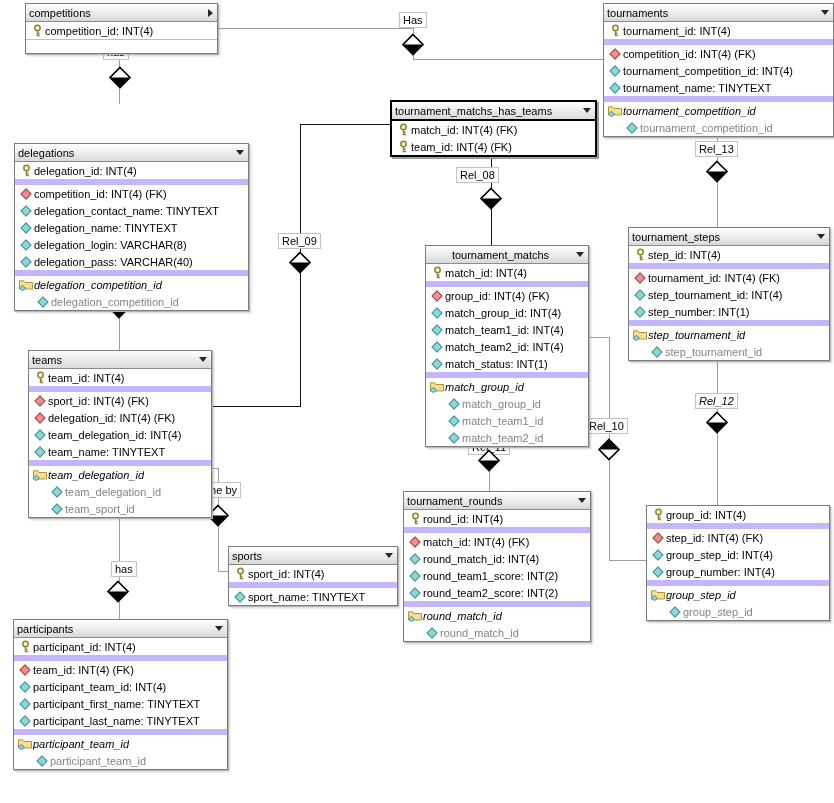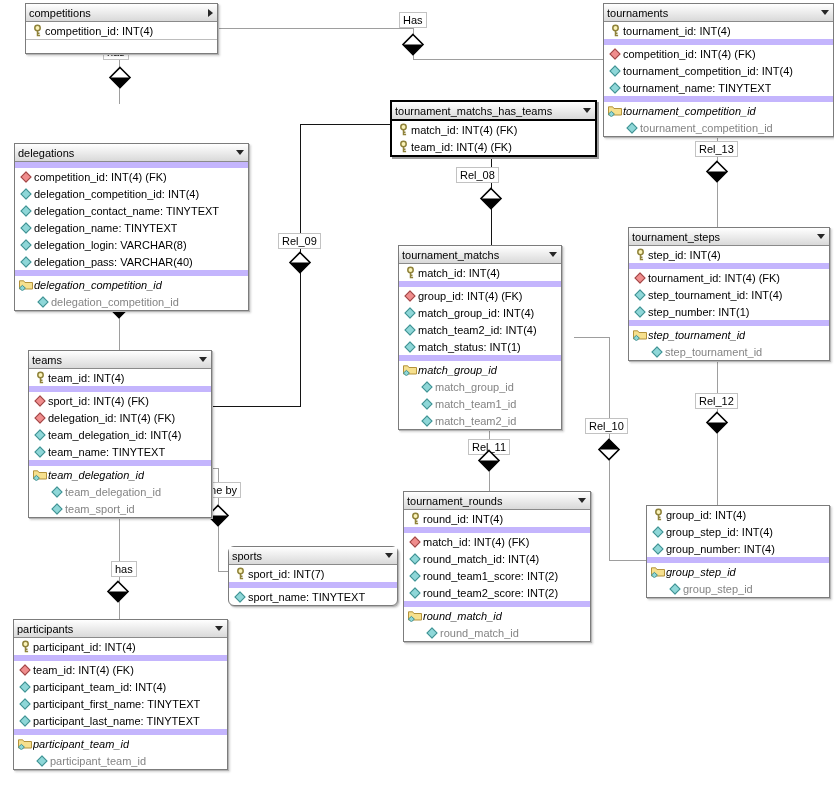--- a/index.html
+++ b/index.html
@@ -74,21 +74,21 @@
 
   <div class="rlabel" style="left:399px;top:12px;">Has</div>
   <div class="rlabel" style="left:103px;top:44px;">has</div>
   <div class="rlabel" style="left:106px;top:277px;">has</div>
   <div class="rlabel" style="left:111px;top:561px;">has</div>
   <div class="rlabel" style="left:200px;top:482px;">one by</div>
   <div class="rlabel" style="left:456px;top:167px;">Rel_08</div>
   <div class="rlabel" style="left:278px;top:233px;">Rel_09</div>
   <div class="rlabel" style="left:585px;top:418px;">Rel_10</div>
   <div class="rlabel" style="left:468px;top:439px;">Rel_11</div>
-  <div class="rlabel" style="left:695px;top:393px;">Rel_12</div>
+  <div class="rlabel" style="left:695px;top:393px;font-style:italic;">Rel_12</div>
   <div class="rlabel" style="left:695px;top:141px;">Rel_13</div>
 
   <div class="cdia" style="left:401px;top:33px;"><svg width="24" height="23" viewBox="0 0 24 23">
         <polygon points="12,1.5 22,11.5 12,21.5 2,11.5" fill="#fff" stroke="#000" stroke-width="1.6"></polygon>
         <polygon points="2,11.5 22,11.5 12,21.5" fill="#000"></polygon>
       </svg></div>
   <div class="cdia" style="left:108px;top:66px;"><svg width="24" height="23" viewBox="0 0 24 23">
         <polygon points="12,1.5 22,11.5 12,21.5 2,11.5" fill="#fff" stroke="#000" stroke-width="1.6"></polygon>
         <polygon points="2,11.5 22,11.5 12,21.5" fill="#000"></polygon>
       </svg></div>
@@ -194,36 +194,39 @@
         </span>
       <span class="ctext">tournament_competition_id</span>
     </div>
   </div>
 
   <div class="table" style="left:14px;top:103px;width:233px;margin-top:40px;">
     <div class="thead">
       <span class="tname">delegations</span>
       <span class="tri-down"></span>
     </div>
+    <div class="row">
+      <span class="ic">
+          <svg width="11" height="13" viewBox="0 0 11 13">
+            <circle cx="5.5" cy="4" r="2.7" fill="#fbf3b8" stroke="#8f823a" stroke-width="1.5"></circle>
+            <path d="M5.5 6.7V12.2M5.5 11.4H8.1M5.5 9.3H7.5" stroke="#8f823a" stroke-width="1.5" fill="none"></path>
+          </svg>
+        </span>
+      <span class="ctext">delegation_id: INT(4)</span>
+    </div>
     <div class="row sep">
       <span class="ic">
           <span class="dmnd red"></span>
         </span>
       <span class="ctext">competition_id: INT(4) (FK)</span>
     </div>
     <div class="row">
       <span class="ic">
           <span class="dmnd"></span>
         </span>
-      <span class="ctext">delegation_competition_id: INT(4)</span>
-    </div>
-    <div class="row">
-      <span class="ic">
-          <span class="dmnd"></span>
-        </span>
       <span class="ctext">delegation_contact_name: TINYTEXT</span>
     </div>
     <div class="row">
       <span class="ic">
           <span class="dmnd"></span>
         </span>
       <span class="ctext">delegation_name: TINYTEXT</span>
     </div>
     <div class="row">
       <span class="ic">
@@ -272,21 +275,21 @@
       <span class="ic">
           <svg width="11" height="13" viewBox="0 0 11 13">
             <circle cx="5.5" cy="4" r="2.7" fill="#fbf3b8" stroke="#8f823a" stroke-width="1.5"></circle>
             <path d="M5.5 6.7V12.2M5.5 11.4H8.1M5.5 9.3H7.5" stroke="#8f823a" stroke-width="1.5" fill="none"></path>
           </svg>
         </span>
       <span class="ctext">team_id: INT(4) (FK)</span>
     </div>
   </div>
 
-  <div class="table" style="left:398px;top:245px;width:162px;">
+  <div class="table" style="left:425px;top:245px;width:162px;text-align:center;">
     <div class="thead">
       <span class="tname">tournament_matchs</span>
       <span class="tri-down"></span>
     </div>
     <div class="row">
       <span class="ic">
           <svg width="11" height="13" viewBox="0 0 11 13">
             <circle cx="5.5" cy="4" r="2.7" fill="#fbf3b8" stroke="#8f823a" stroke-width="1.5"></circle>
             <path d="M5.5 6.7V12.2M5.5 11.4H8.1M5.5 9.3H7.5" stroke="#8f823a" stroke-width="1.5" fill="none"></path>
           </svg>
@@ -302,20 +305,26 @@
     <div class="row">
       <span class="ic">
           <span class="dmnd"></span>
         </span>
       <span class="ctext">match_group_id: INT(4)</span>
     </div>
     <div class="row">
       <span class="ic">
           <span class="dmnd"></span>
         </span>
+      <span class="ctext">match_team1_id: INT(4)</span>
+    </div>
+    <div class="row">
+      <span class="ic">
+          <span class="dmnd"></span>
+        </span>
       <span class="ctext">match_team2_id: INT(4)</span>
     </div>
     <div class="row">
       <span class="ic">
           <span class="dmnd"></span>
         </span>
       <span class="ctext">match_status: INT(1)</span>
     </div>
     <div class="row sep idx">
       <span class="ic">
@@ -514,20 +523,26 @@
   <div class="table" style="left:646px;top:505px;width:182px;">
     <div class="row">
       <span class="ic">
           <svg width="11" height="13" viewBox="0 0 11 13">
             <circle cx="5.5" cy="4" r="2.7" fill="#fbf3b8" stroke="#8f823a" stroke-width="1.5"></circle>
             <path d="M5.5 6.7V12.2M5.5 11.4H8.1M5.5 9.3H7.5" stroke="#8f823a" stroke-width="1.5" fill="none"></path>
           </svg>
         </span>
       <span class="ctext">group_id: INT(4)</span>
     </div>
+    <div class="row sep">
+      <span class="ic">
+          <span class="dmnd red"></span>
+        </span>
+      <span class="ctext">step_id: INT(4) (FK)</span>
+    </div>
     <div class="row">
       <span class="ic">
           <span class="dmnd"></span>
         </span>
       <span class="ctext">group_step_id: INT(4)</span>
     </div>
     <div class="row">
       <span class="ic">
           <span class="dmnd"></span>
         </span>
@@ -543,33 +558,33 @@
       <span class="ctext">group_step_id</span>
     </div>
     <div class="row sub">
       <span class="ic">
           <span class="dmnd"></span>
         </span>
       <span class="ctext">group_step_id</span>
     </div>
   </div>
 
-  <div class="table" style="left:228px;top:546px;width:168px;border-radius:6px;">
+  <div class="table" style="left:228px;top:546px;width:168px;">
     <div class="thead">
       <span class="tname">sports</span>
       <span class="tri-down"></span>
     </div>
     <div class="row">
       <span class="ic">
           <svg width="11" height="13" viewBox="0 0 11 13">
             <circle cx="5.5" cy="4" r="2.7" fill="#fbf3b8" stroke="#8f823a" stroke-width="1.5"></circle>
             <path d="M5.5 6.7V12.2M5.5 11.4H8.1M5.5 9.3H7.5" stroke="#8f823a" stroke-width="1.5" fill="none"></path>
           </svg>
         </span>
-      <span class="ctext">sport_id: INT(7)</span>
+      <span class="ctext">sport_id: INT(4)</span>
     </div>
     <div class="row sep">
       <span class="ic">
           <span class="dmnd"></span>
         </span>
       <span class="ctext">sport_name: TINYTEXT</span>
     </div>
   </div>
 
   <div class="table" style="left:13px;top:619px;width:213px;">

